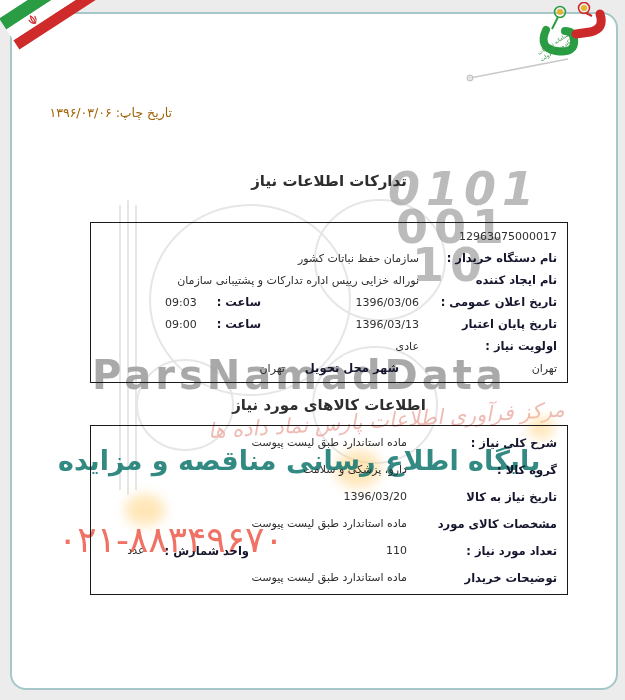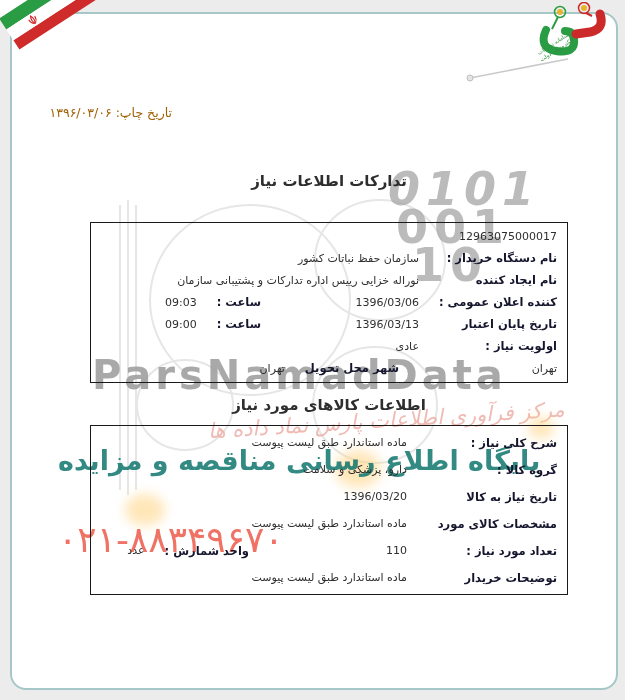--- a/index.html
+++ b/index.html
@@ -132,21 +132,21 @@
     </div>
     <div class="row">
       <span class="lbl">نام دستگاه خریدار :</span>
       <span class="val">سازمان حفظ نباتات کشور</span>
     </div>
     <div class="row">
       <span class="lbl">نام ایجاد کننده</span>
       <span class="val">نوراله خزایی رییس اداره تدارکات و پشتیبانی سازمان</span>
     </div>
     <div class="row pair">
-      <span class="lbl">کننده اعلان عمومی :</span>
+      <span class="lbl">تاریخ اعلان عمومی :</span>
       <span class="val">1396/03/06</span>
       <span class="lbl2">ساعت :</span>
       <span class="val2">09:03</span>
     </div>
     <div class="row pair">
       <span class="lbl">تاریخ پایان اعتبار</span>
       <span class="val">1396/03/13</span>
       <span class="lbl2">ساعت :</span>
       <span class="val2">09:00</span>
     </div>

